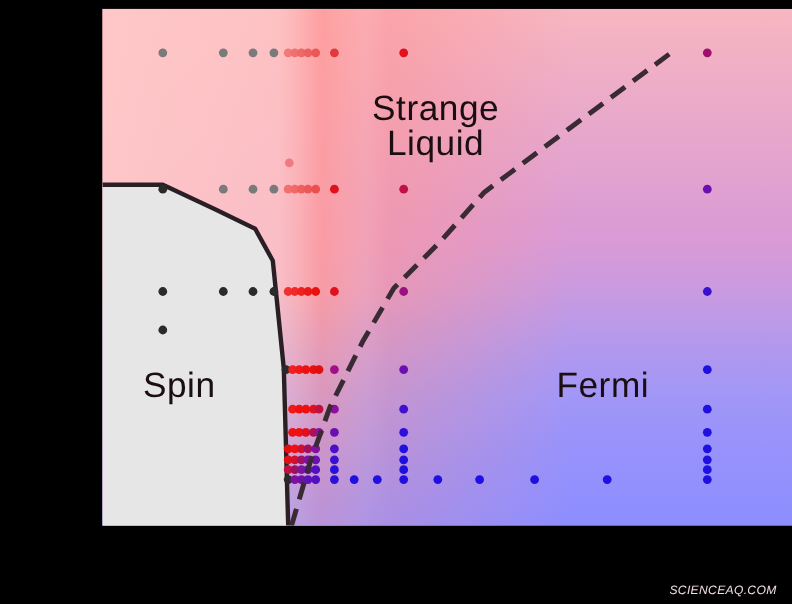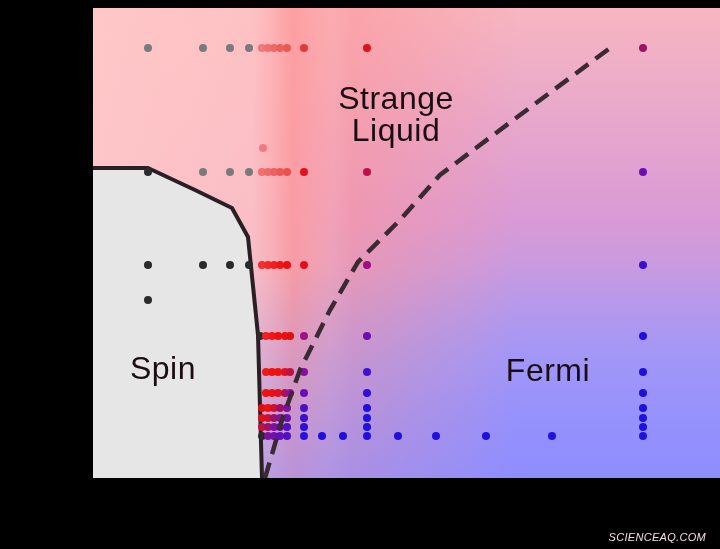--- a/index.html
+++ b/index.html
@@ -148,22 +148,22 @@
     </g>
 
     <polyline points="265,478 282,420 300,370 330,310 358,262 400,220 440,175 520,115 610,48" fill="none" stroke="#3a2a33" stroke-width="4.5" stroke-dasharray="16,9" stroke-linecap="butt"></polyline>
   </svg>
 
   <div class="label" style="left:218px; top:74px; width:170px;">
     <div>Strange</div>
     <div>Liquid</div>
   </div>
 
-  <div class="label" style="left:10px; top:344px; width:120px;">
+  <div class="label" style="left:10px; top:326px; width:120px;">
     <div>Spin</div>
   </div>
 
-  <div class="label" style="left:390px; top:326px; width:130px;margin-top:20px;">
+  <div class="label" style="left:390px; top:326px; width:130px;">
     <div>Fermi</div>
   </div>
 </div>
 
 <div class="watermark">SCIENCEAQ.COM</div>
 
 </body></html>

